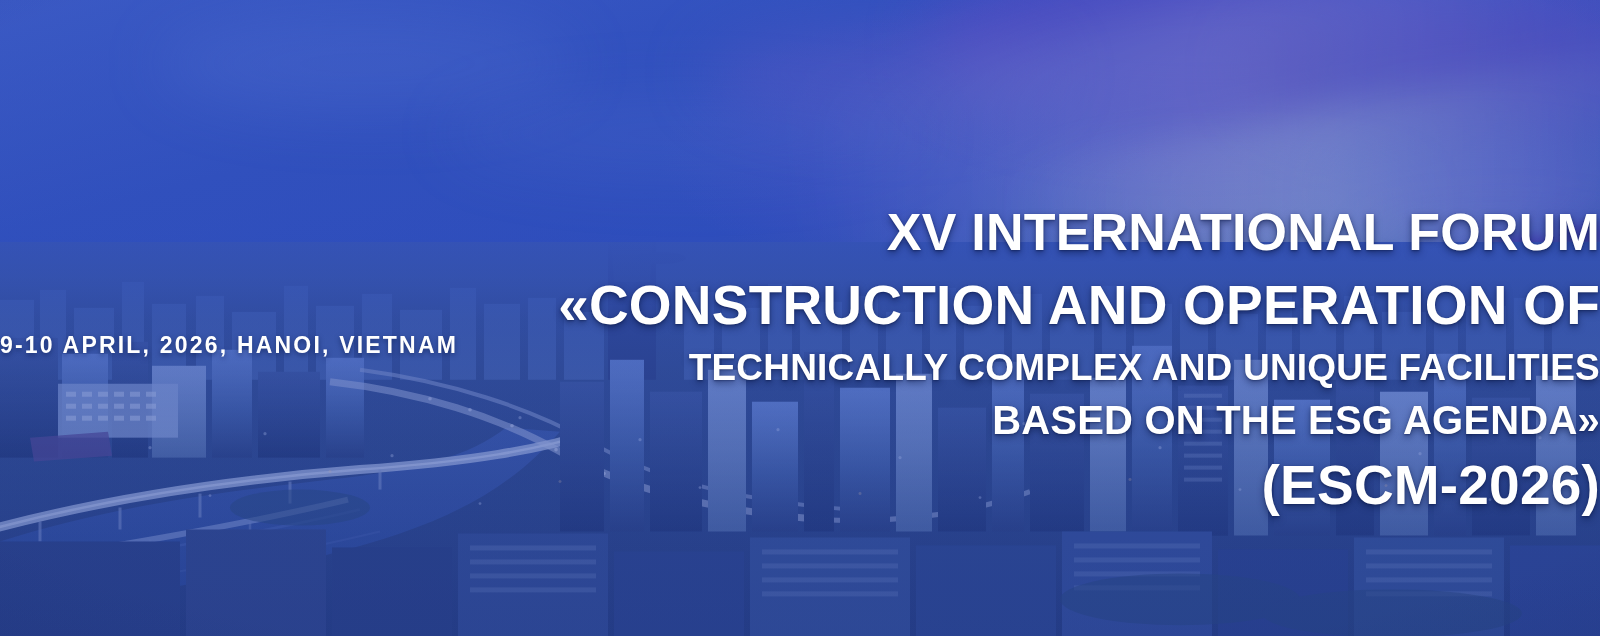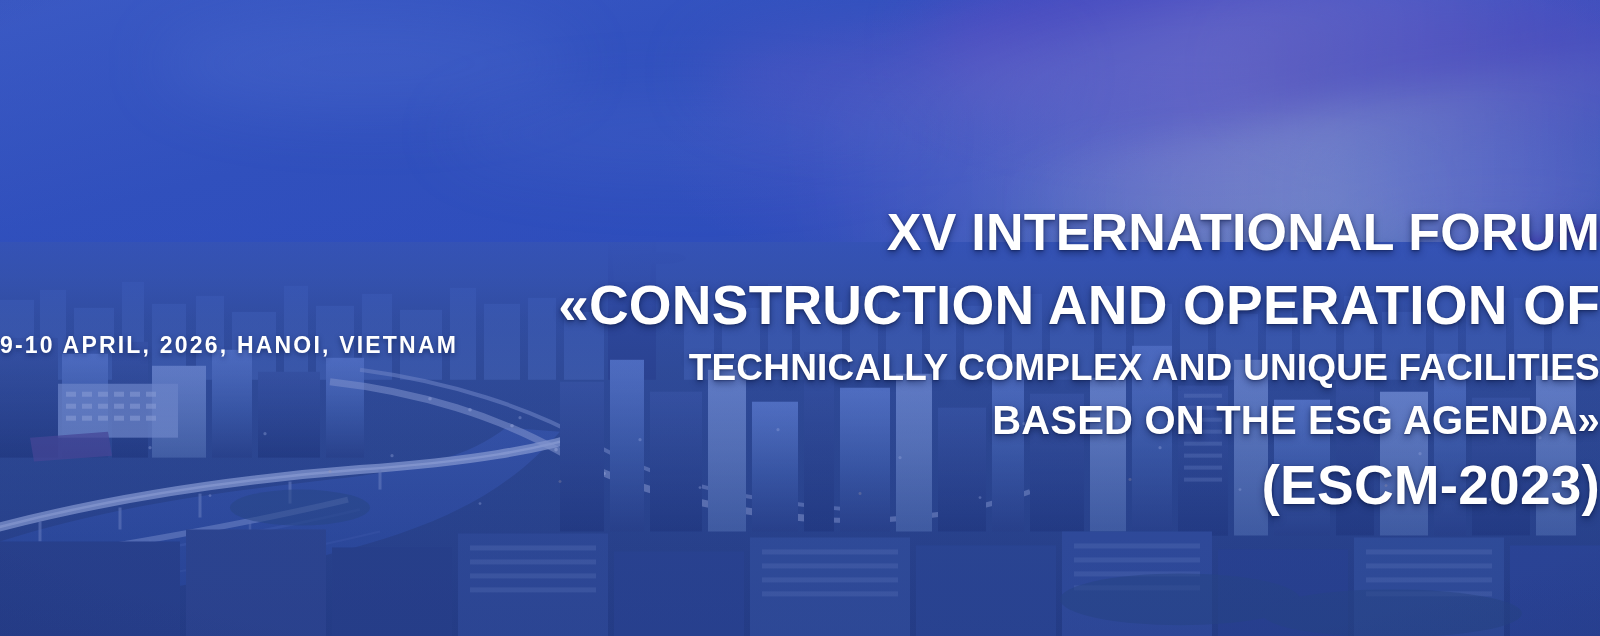--- a/index.html
+++ b/index.html
@@ -434,17 +434,17 @@
   <div class="tint"></div>
   <div class="vign"></div>
 
   <div class="content">
     <div class="eyebrow">9-10 APRIL, 2026, HANOI, VIETNAM</div>
     <div class="title">
       <span class="ln ln-1">XV INTERNATIONAL FORUM</span>
       <span class="ln ln-2">«CONSTRUCTION AND OPERATION OF</span>
       <span class="ln ln-3">TECHNICALLY COMPLEX AND UNIQUE FACILITIES</span>
       <span class="ln ln-4">BASED ON THE ESG AGENDA»</span>
-      <span class="ln ln-5">(ESCM-2023)</span>
+      <span class="ln ln-5">(ESCM-2026)</span>
     </div>
   </div>
 
 </div>
 
 </body></html>

